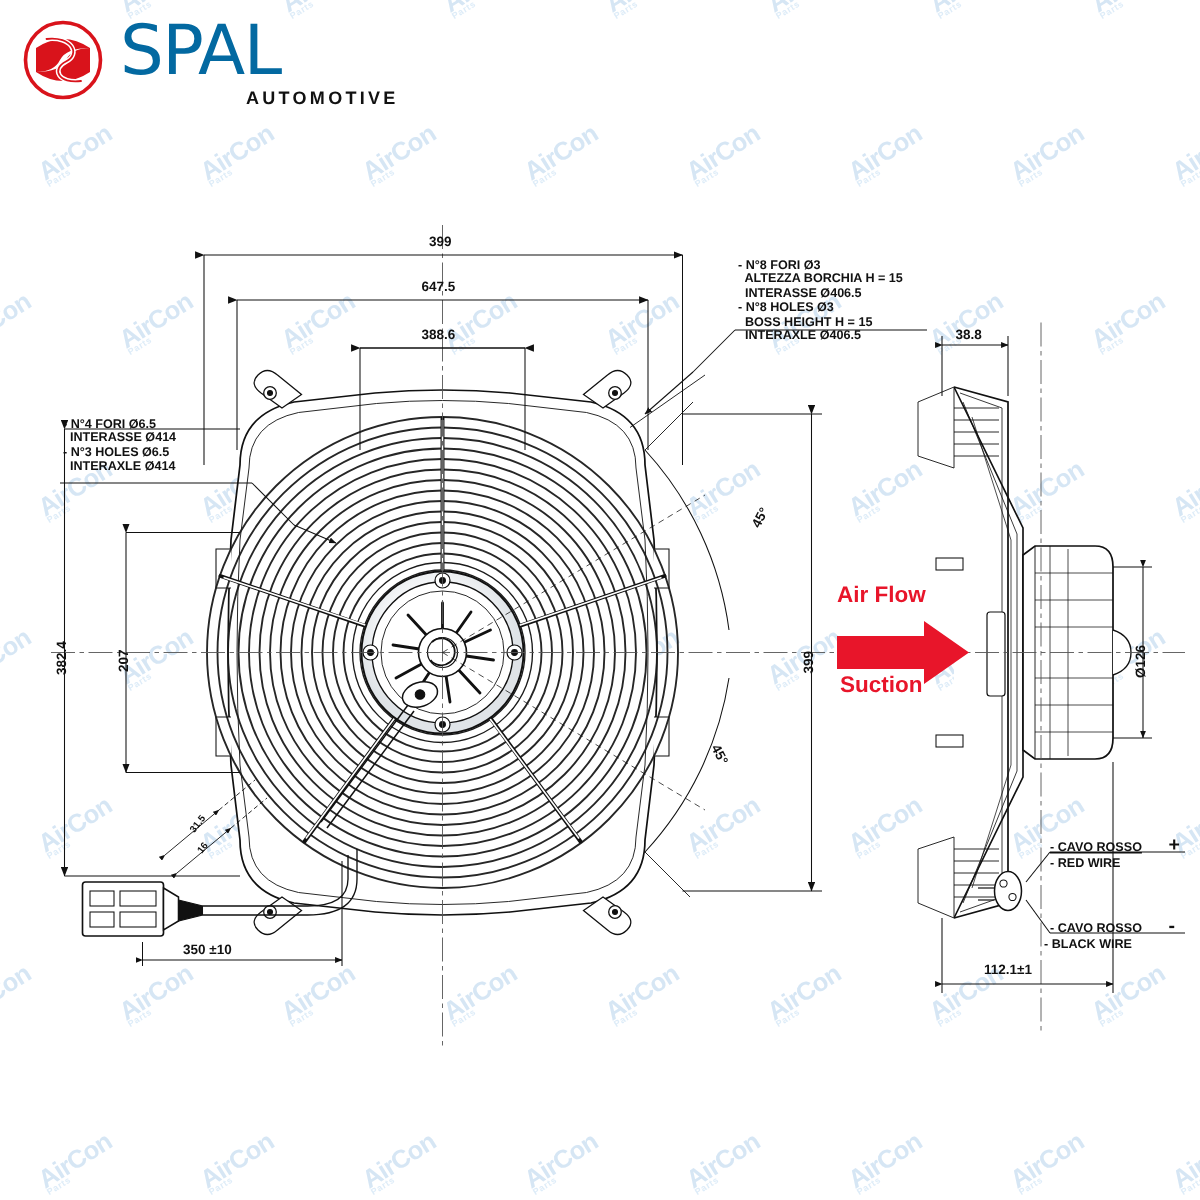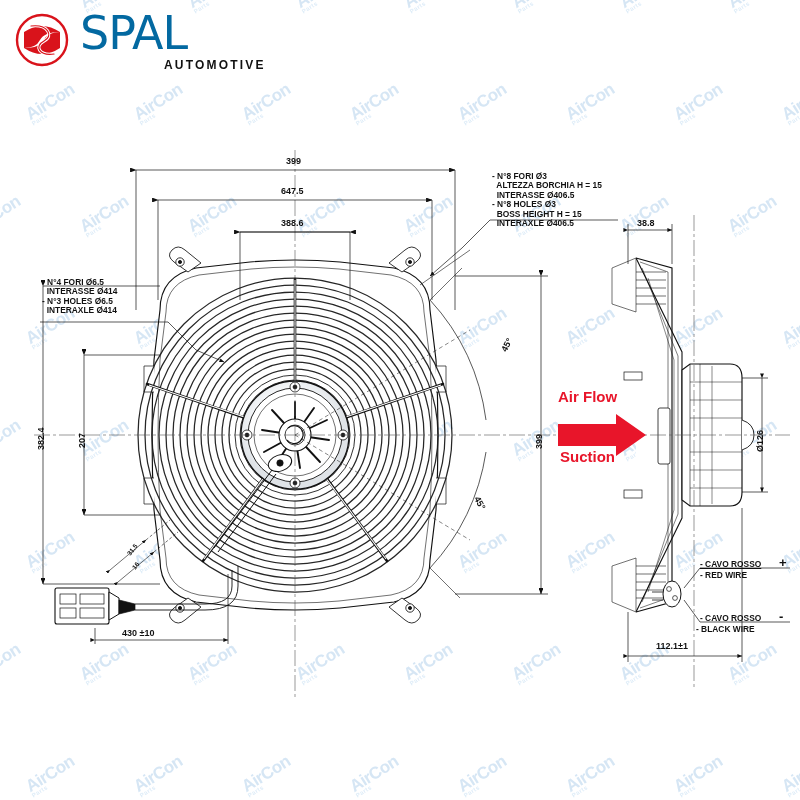--- a/index.html
+++ b/index.html
@@ -426,21 +426,21 @@
 <div class="lbl dim rot90" style="left:77px;top:448px;">207</div>
 
 <div class="lbl dim rot90" style="left:534px;top:449px;">399</div>
 
 <div class="lbl dim" style="left:500px;top:340px;transform:rotate(-62deg);">45°</div>
 <div class="lbl dim" style="left:473px;top:498px;transform:rotate(62deg);">45°</div>
 
 <div class="lbl tiny" style="left:126px;top:546px;transform:rotate(-52deg);">31.5</div>
 <div class="lbl tiny" style="left:132px;top:562px;transform:rotate(-52deg);">16</div>
 
-<div class="lbl dim" style="left:122px;top:628px;">430 ±10</div>
+<div class="lbl dim" style="left:122px;top:628px;">350 ±10</div>
 
 <div class="lbl note" style="left:42px;top:278px;">- N°4 FORI Ø6.5
   INTERASSE Ø414
 - N°3 HOLES Ø6.5
   INTERAXLE Ø414</div>
 <div class="lbl note" style="left:492px;top:172px;">- N°8 FORI Ø3
   ALTEZZA BORCHIA H = 15
   INTERASSE Ø406.5
 - N°8 HOLES Ø3
   BOSS HEIGHT H = 15

